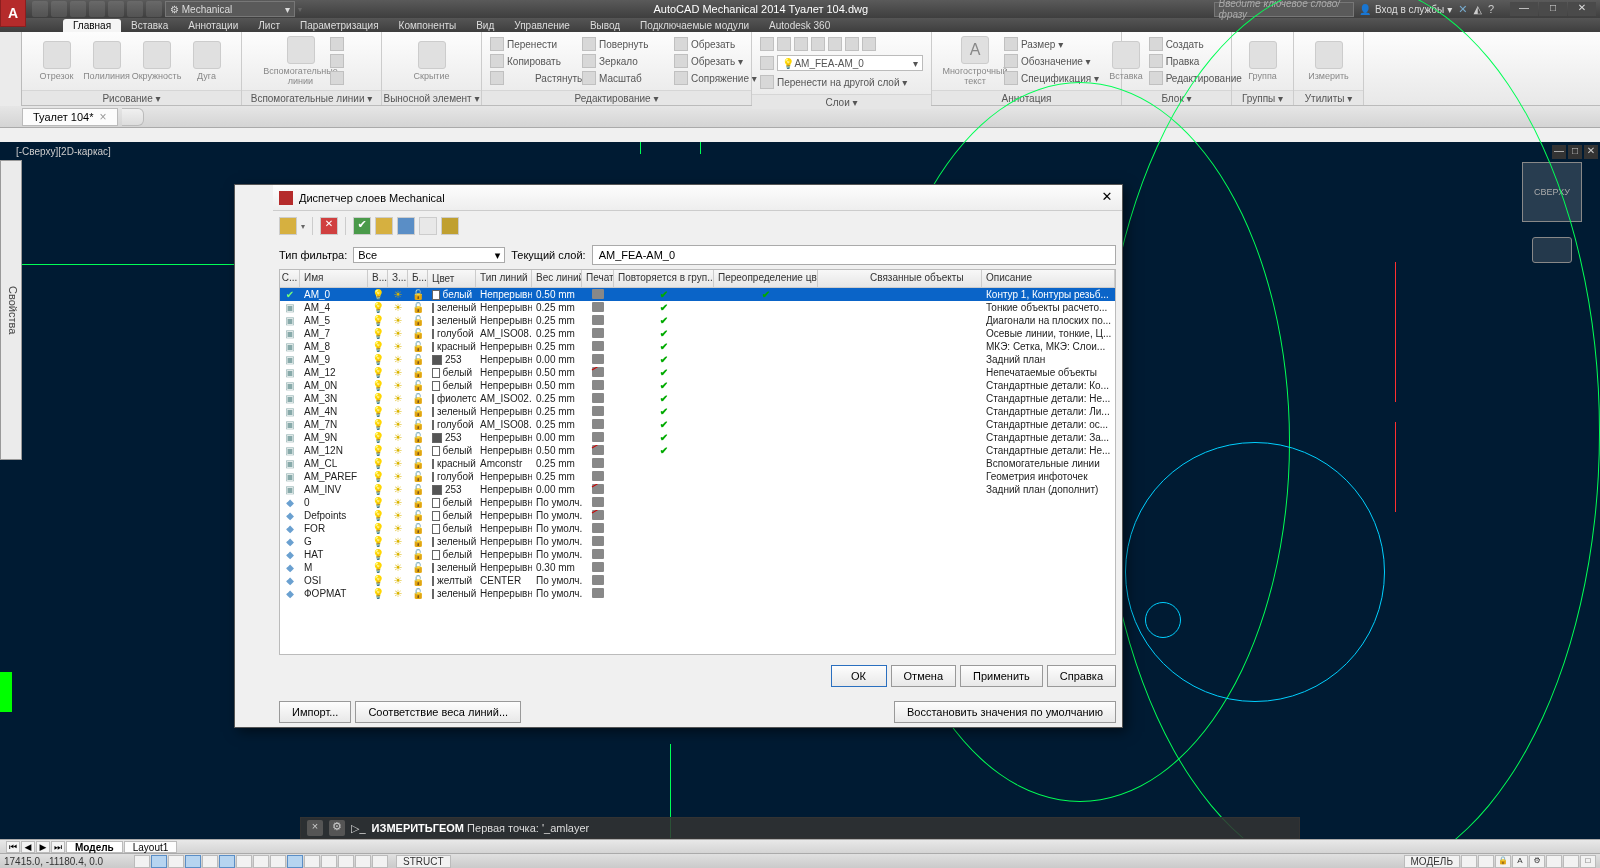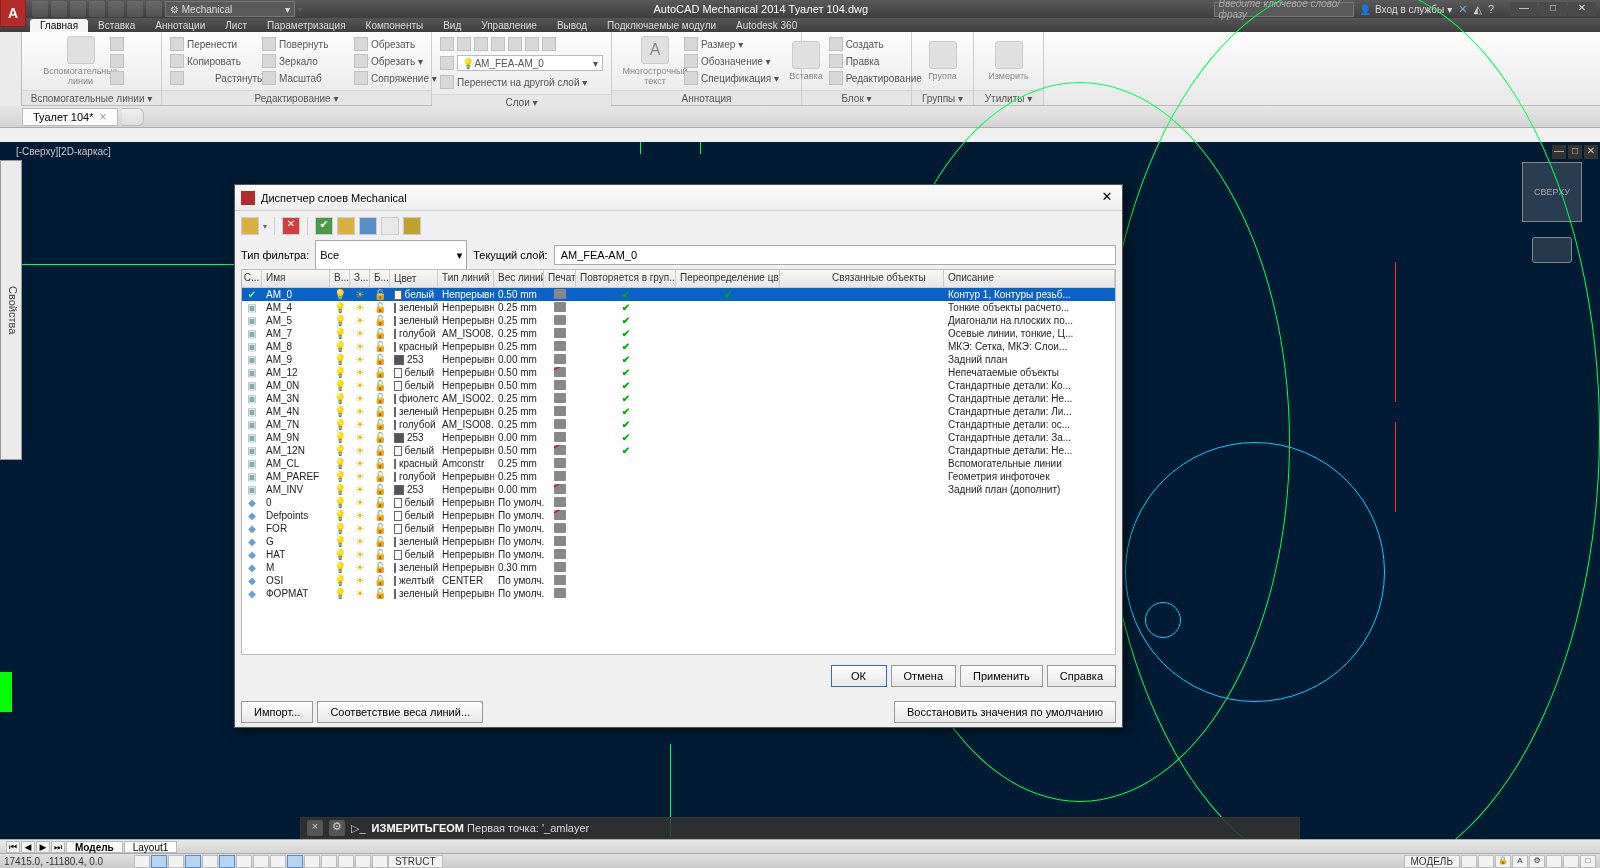--- a/index.html
+++ b/index.html
@@ -12,21 +12,21 @@
 .qat-btn { width: 16px; height: 16px; background: rgba(255,255,255,0.1); border-radius: 2px; }
 .ws-combo { width: 130px; height: 16px; background: #5a5a5a; border: 1px solid #777; color: #ddd; padding: 0 4px; font-size: 10px; display: flex; align-items: center; }
 .title-center { flex: 1; text-align: center; color: #fff; font-size: 11px; }
 .title-tools { display: flex; align-items: center; gap: 6px; padding-right: 4px; }
 .search-box { width: 140px; height: 15px; background: #5a5a5a; border: 1px solid #777; color: #aaa; font-style: italic; padding: 0 4px; font-size: 10px; display:flex; align-items:center;}
 .signin { color: #ddd; font-size: 10px; display:flex; align-items:center; gap:3px;}
 .win-ctrls { display: flex; gap: 1px; margin-left: 10px; }
 .win-btn { width: 28px; height: 14px; background: #4a4a4a; color: #ddd; text-align: center; font-size: 10px; line-height: 12px; }
 .ribbon-tabs { height: 14px; background: linear-gradient(#555, #3e3e3e); display: flex; align-items: flex-end; padding-left: 30px; font-size: 10px; color: #ddd; }
 .ribbon-tab { padding: 1px 10px; color: #ddd; }
-.ribbon-tab.active { background: #f5f5f5; color: #000; border-radius: 3px 3px 0 0; }
+.ribbon-tab.active { background: #f5f5f5; color: #000; border-radius: 3px 3px 0 0; margin-left: 33px; }
 .ribbon-panels { height: 74px; background: linear-gradient(#fdfdfd, #e8e8e8); border-bottom: 1px solid #bbb; display: flex; }
 .ribbon-panel { border-right: 1px solid #ccc; position: relative; display: flex; flex-direction: column; }
 .ribbon-panel-body { flex: 1; display: flex; align-items: center; justify-content: center; gap: 4px; padding: 2px 6px; }
 .ribbon-panel-title { height: 15px; background: #e6e6e6; border-top: 1px solid #d6d6d6; text-align: center; font-size: 10px; color: #555; line-height: 15px; }
 .rbn-big { display: flex; flex-direction: column; align-items: center; width: 46px; font-size: 9px; color: #888; text-align:center; }
 .rbn-big .ic { width: 28px; height: 28px; background: #e0e0e0; border: 1px solid #ccc; border-radius: 3px; margin-bottom: 2px; }
 .rbn-rows { display: flex; flex-direction: column; gap: 1px; }
 .rbn-row { display: flex; align-items: center; gap: 3px; font-size: 10px; color: #555; padding: 1px 2px; }
 .rbn-row .sic { width: 14px; height: 14px; background: #d8d8d8; border: 1px solid #c0c0c0; }
 .arrow-down { font-size: 8px; color: #666; }
@@ -46,31 +46,31 @@
 .nav-cube { position:absolute; top:20px; right:18px; width:60px; height:60px; border:1px solid #888; background:rgba(200,200,200,0.2); display:flex; align-items:center; justify-content:center; color:#aaa; font-size:9px; transform: rotate(0deg);}
 .nav-steer { position:absolute; top:95px; right:28px; width:40px; height:26px; background:rgba(180,180,180,0.2); border:1px solid #888; border-radius:3px;}
 .left-panel-collapsed { position:absolute; top:160px; left:0; width:22px; height:300px; background:#ebebeb; border:1px solid #999; writing-mode: vertical-rl; text-align:center; font-size:11px; color:#444; padding:6px 2px;}
 
 
 .cad-line { position: absolute; background: #00ff55; }
 .cad-arc { position: absolute; border: 1px solid #00ff55; border-radius: 50%; background: transparent; }
 .cad-cyan { border-color: #00d0ff !important; background:transparent;}
 
 
-.dialog { position: absolute; top: 184px; left: 234px; width: 889px; height: 544px; background: #f0f0f0; border: 1px solid #555; box-shadow: 4px 4px 12px rgba(0,0,0,0.5); display:flex; flex-direction:column;}
+.dialog { position: absolute; top: 184px; left: 234px; width: 889px; height: 544px; background: #f0f0f0; border: 1px solid #555; box-shadow: 4px 4px 12px rgba(0,0,0,0.5); display:flex; flex-direction:column;padding-left:38px;}
 .dlg-title { height: 26px; background: linear-gradient(#fdfdfd,#eee); display: flex; align-items: center; padding: 0 6px; font-size: 11px; border-bottom: 1px solid #ccc; }
 .dlg-title .a-icon { width:14px; height:14px; background:#b52b2b; margin-right:6px; }
 .dlg-title .spacer { flex: 1; }
 .dlg-close { width: 18px; height: 18px; text-align: center; font-size: 13px; cursor: pointer; }
 .dlg-toolbar { height: 30px; display: flex; align-items: center; padding: 0 6px; gap: 4px;}
 .dlg-toolbar .tbtn { width: 18px; height: 18px; background: #e8e8e8; border: 1px solid #ccc; }
 .dlg-toolbar .divider { width: 1px; height: 18px; background: #ccc; margin: 0 3px; }
 .dlg-search { flex: 1; margin-left: 220px; height: 20px; border: 1px solid #bbb; background: white; padding: 0 6px; color: #888; font-size: 11px; display:flex; align-items:center; justify-content:space-between;}
 .dlg-filterrow { height: 28px; display: flex; align-items: center; padding: 0 6px; gap: 6px; font-size: 11px; }
-.dlg-combo { width: 152px; height: 31px; border: 1px solid #aaa; background: white; padding: 0 4px; display:flex; align-items:center; justify-content:space-between;}
+.dlg-combo { width: 152px; height: 16px; border: 1px solid #aaa; background: white; padding: 0 4px; display:flex; align-items:center; justify-content:space-between;}
 .dlg-curfield { flex: 1; height: 20px; border: 1px solid #aaa; background: white; padding: 0 6px; display:flex; align-items:center;}
 
 .grid { flex: 1; margin: 0 6px; border: 1px solid #bbb; background: white; overflow: hidden; font-size: 11px; }
 .grid-header { height: 18px; background: linear-gradient(#f8f8f8,#e6e6e6); display: flex; border-bottom: 1px solid #ccc; }
 .grid-header > div { border-right: 1px solid #ccc; padding: 2px 4px; font-size: 10px; color: #333; overflow:hidden; white-space:nowrap;}
 .grid-body { }
 .grid-row { height: 13px; display: flex; align-items: center; font-size: 10px; color: #222; }
 .grid-row.selected { background: #0a64c8; color: white; }
 .grid-row > div { padding: 0 4px; overflow: hidden; white-space: nowrap; }
 .col-status { width: 20px; display:flex; justify-content:center;}
@@ -162,39 +162,69 @@
     <span class="ribbon-tab">Компоненты</span>
     <span class="ribbon-tab">Вид</span>
     <span class="ribbon-tab">Управление</span>
     <span class="ribbon-tab">Вывод</span>
     <span class="ribbon-tab">Подключаемые модули</span>
     <span class="ribbon-tab">Autodesk 360</span>
   </div>
 
 <div class="ribbon-panels">
   <div class="sidebar-collapsed"></div>
+  <div class="ribbon-panel" style="width:220px;">
+    <div class="ribbon-panel-body" id="panel-draw">
+        <div class="rbn-big">
+          <div class="ic"></div>
+          <span>Отрезок</span>
+        </div>
+        <div class="rbn-big">
+          <div class="ic"></div>
+          <span>Полилиния</span>
+        </div>
+        <div class="rbn-big">
+          <div class="ic"></div>
+          <span>Окружность</span>
+        </div>
+        <div class="rbn-big">
+          <div class="ic"></div>
+          <span>Дуга</span>
+        </div>
+      </div>
+    <div class="ribbon-panel-title">Рисование ▾</div>
+  </div>
   <div class="ribbon-panel" style="width:140px;">
     <div class="ribbon-panel-body">
         <div class="rbn-big">
           <div class="ic"></div>
           <span>Вспомогательные линии</span>
         </div>
     <div class="rbn-rows">
           <div class="rbn-row">
             <div class="sic"></div>
           </div>
           <div class="rbn-row">
             <div class="sic"></div>
           </div>
           <div class="rbn-row">
             <div class="sic"></div>
           </div>
         </div>
       </div>
     <div class="ribbon-panel-title">Вспомогательные линии ▾</div>
+  </div>
+  <div class="ribbon-panel" style="width:100px;">
+    <div class="ribbon-panel-body">
+        <div class="rbn-big">
+          <div class="ic"></div>
+          <span>Скрытие</span>
+        </div>
+      </div>
+    <div class="ribbon-panel-title">Выносной элемент ▾</div>
   </div>
   <div class="ribbon-panel" style="width:270px;">
     <div class="ribbon-panel-body" id="panel-edit" style="flex-direction:column; align-items:flex-start; gap:1px;">
         <div class="rbn-row">
           <div class="sic"></div>
           <span style="width:72px;">Перенести</span>
           <div class="sic"></div>
           <span style="width:72px;">Повернуть</span>
           <div class="sic"></div>
           <span style="width:72px;">Обрезать</span>
@@ -822,21 +852,21 @@
     <div class="tg"></div>
     <div class="tg"></div>
     <div class="tg"></div>
     <div class="tg active"></div>
     <div class="tg"></div>
     <div class="tg"></div>
     <div class="tg"></div>
     <div class="tg"></div>
     <div class="tg"></div>
   </div>
-  <div class="rbtn" style="margin-left:0;">STRUCT</div>
+  <div class="rbtn" style="margin-left:8px;">STRUCT</div>
   <div class="right">
     <div class="rbtn">МОДЕЛЬ</div>
     <div class="tg"></div>
     <div class="tg"></div>
     <div class="tg">🔒</div>
     <div class="tg">A</div>
     <div class="tg">⚙</div>
     <div class="tg"></div>
     <div class="tg"></div>
     <div class="tg">□</div>

